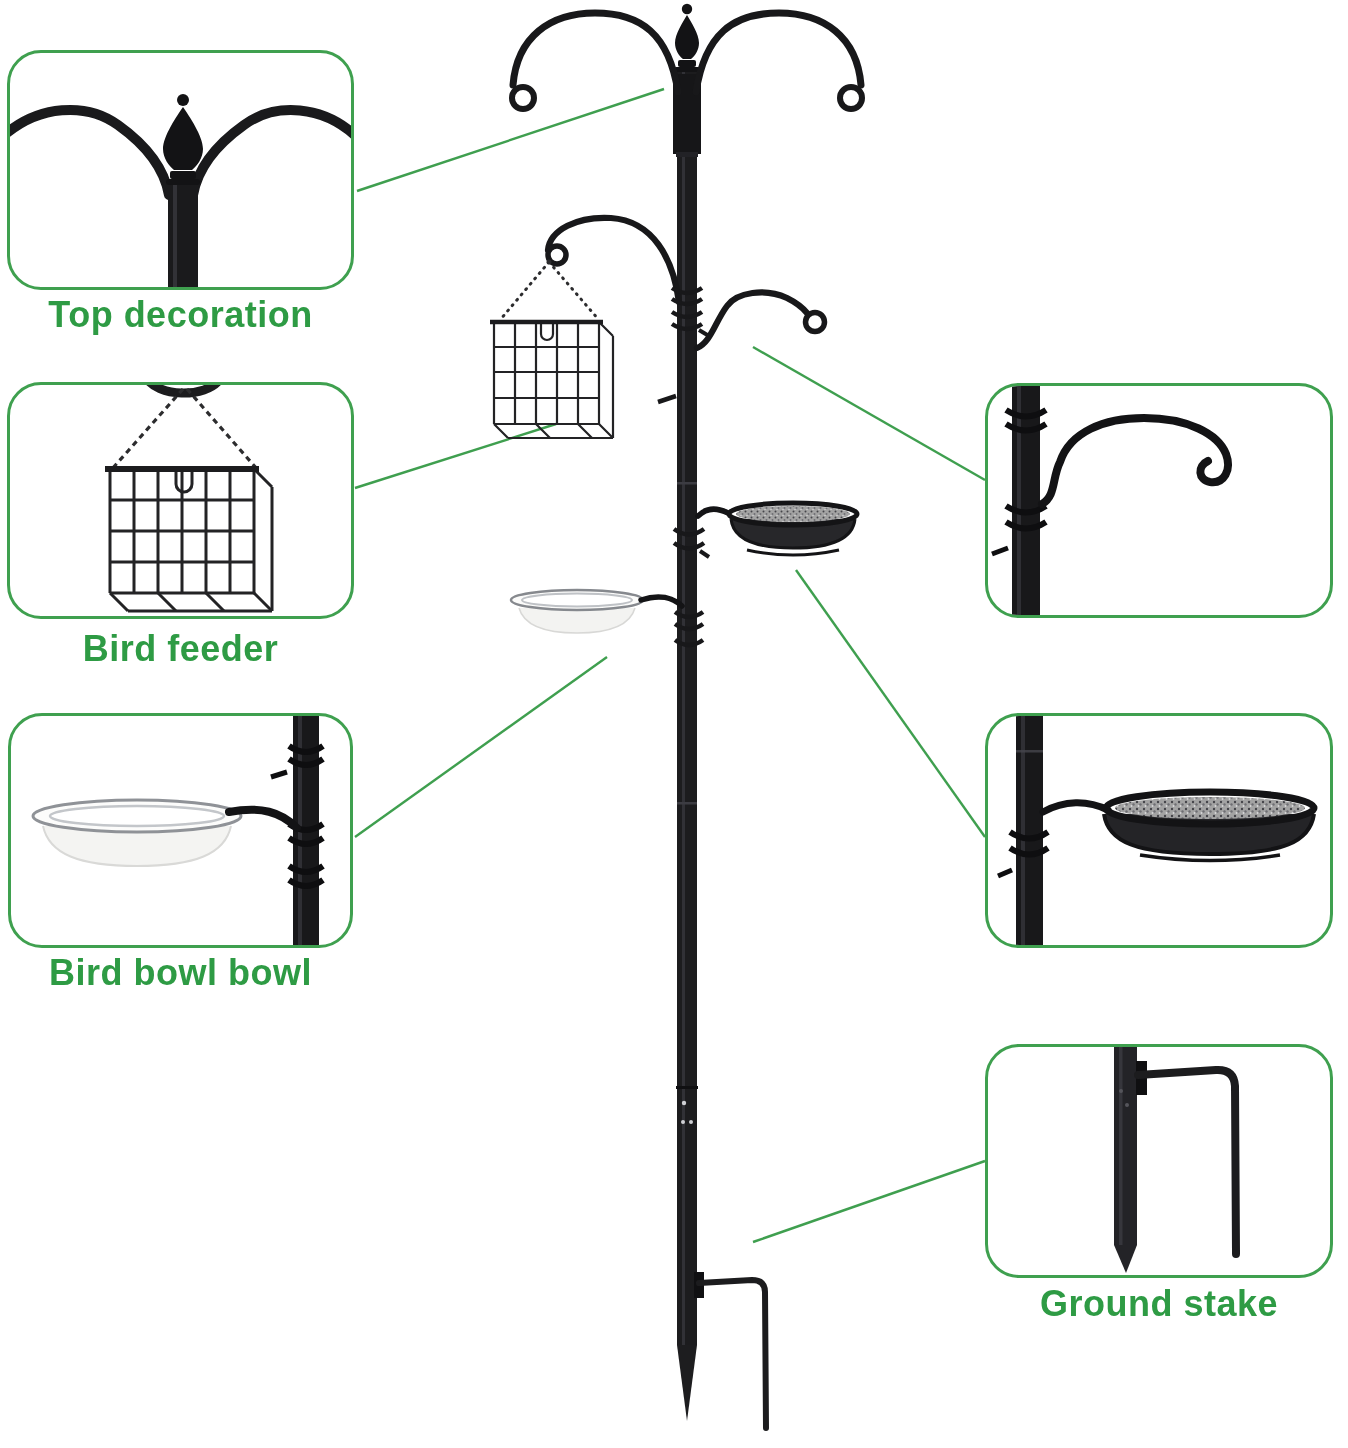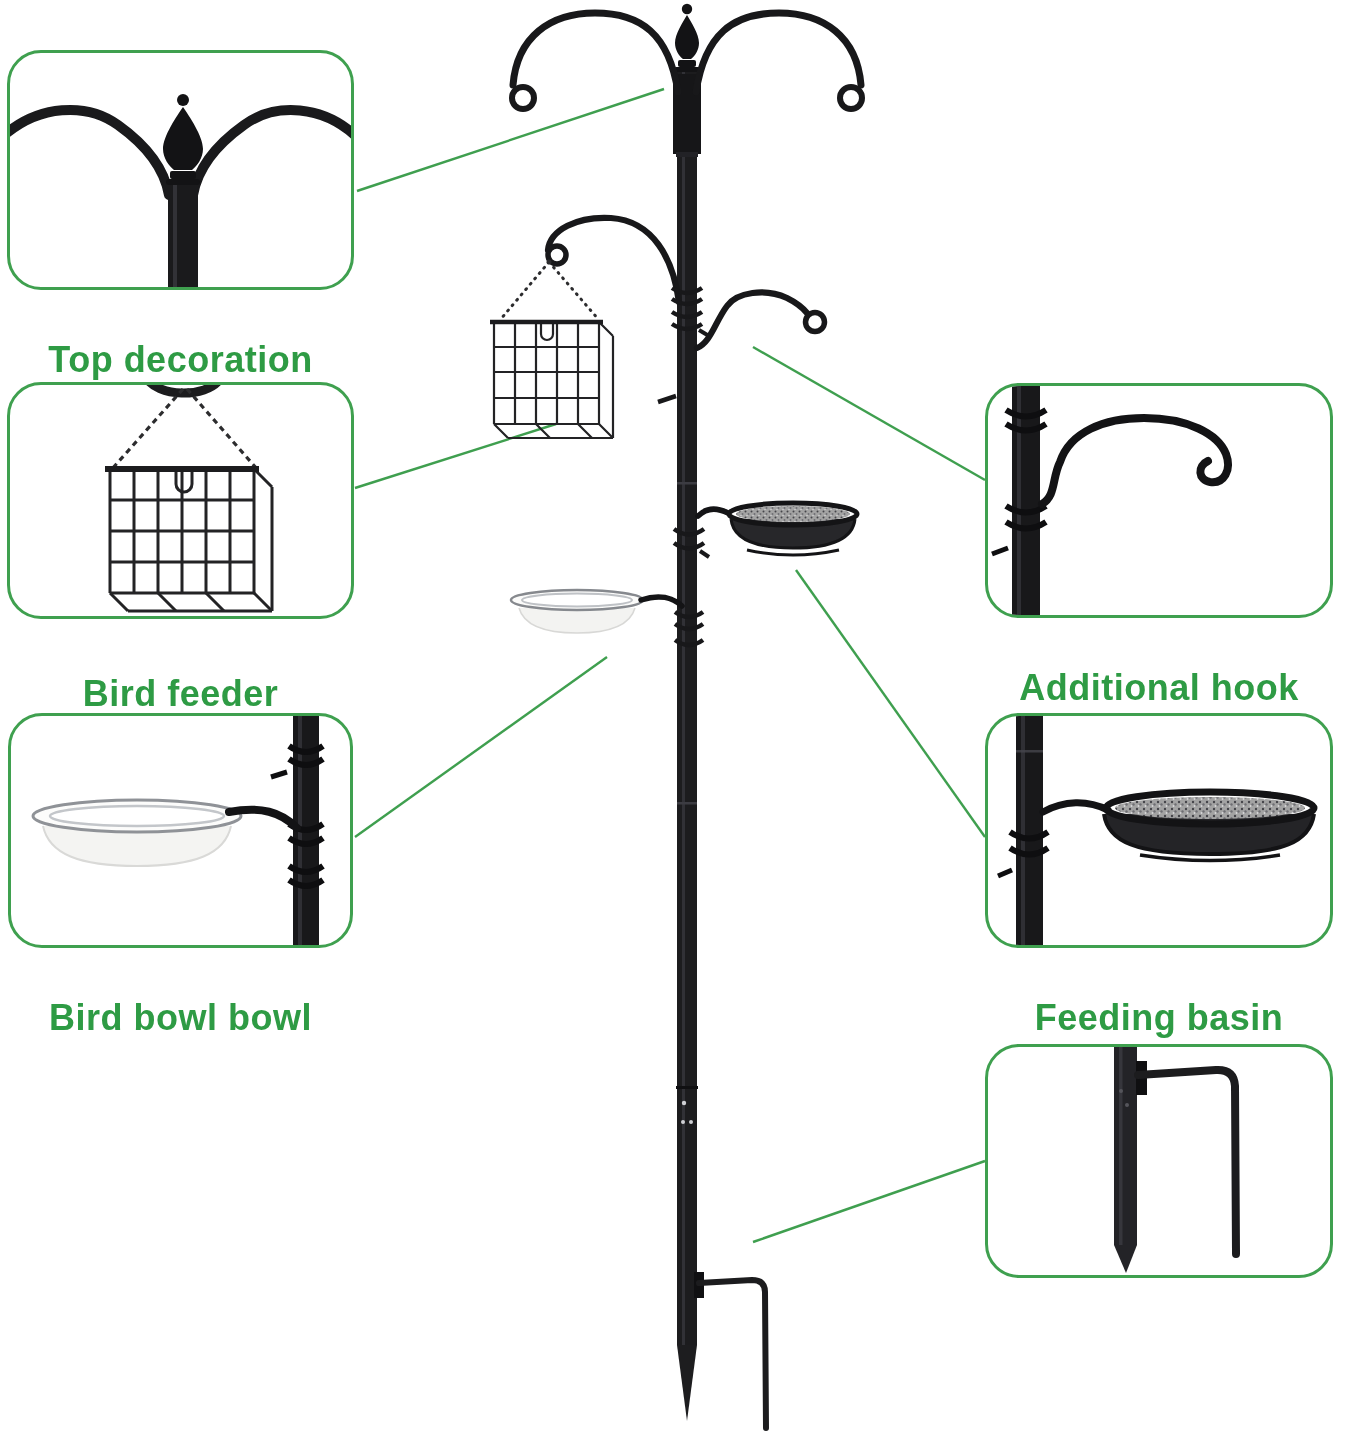--- a/index.html
+++ b/index.html
@@ -9,21 +9,21 @@
   }
   .main-svg{position:absolute;left:0;top:0;width:1348px;height:1448px;}
   .card{
     position:absolute;box-sizing:border-box;background:#ffffff;
     border:3px solid #3fa04f;border-radius:34px;overflow:hidden;z-index:2;
   }
   .card svg{position:absolute;left:0;top:0;width:100%;height:100%;}
   .card-label{
     position:absolute;z-index:2;text-align:center;
     font-size:36px;font-weight:700;color:#2e9b44;line-height:1.0;
-    letter-spacing:0.5px;white-space:nowrap;margin-top:45px;
+    letter-spacing:0.5px;white-space:nowrap;
   }
 </style>
 </head>
 <body>
 
 <div class="canvas">
 
   <svg class="main-svg" viewBox="0 0 1348 1448">
     <defs>
       <pattern id="meshMain" width="6" height="6" patternUnits="userSpaceOnUse">
@@ -181,21 +181,20 @@
       <rect x="24" y="0" width="28" height="229" fill="#18181a"></rect>
       <rect x="29" y="0" width="4" height="229" fill="#45454d" opacity="0.5"></rect>
       <g fill="none" stroke="#0e0e10" stroke-width="6">
         <path d="M 18 24 q 20 13 40 0 M 18 38 q 20 13 40 0"></path>
         <path d="M 18 120 q 20 13 40 0 M 18 136 q 20 13 40 0"></path>
       </g>
       <line x1="20" y1="162" x2="4" y2="168" stroke="#0e0e10" stroke-width="5"></line>
       <path d="M 54 118 C 68 110 64 92 72 76 C 82 46 116 32 156 32 C 200 32 230 48 238 68 C 244 84 236 98 222 96 C 210 94 209 80 220 75" fill="none" stroke="#131315" stroke-width="8" stroke-linecap="round"></path>
     </svg>
   </div>
-  <div class="card-label" style="left:985px;top:625px;width:348px">Additional hook</div>
 
   <div class="card" style="left:985px;top:713px;width:348px;height:235px">
     <svg viewBox="0 0 342 229" preserveAspectRatio="none">
       <defs>
         <pattern id="meshC5" width="7" height="7" patternUnits="userSpaceOnUse">
           <rect width="7" height="7" fill="#a3a3a3"></rect>
           <circle cx="2" cy="2" r="1.2" fill="#45454a"></circle>
           <circle cx="5.5" cy="4.5" r="1.2" fill="#6e6e73"></circle>
           <circle cx="3.5" cy="6" r="0.9" fill="#d8d8da"></circle>
         </pattern>
@@ -207,27 +206,27 @@
         <path d="M 22 116 q 19 13 38 0 M 22 132 q 19 13 38 0"></path>
       </g>
       <line x1="24" y1="154" x2="10" y2="160" stroke="#0e0e10" stroke-width="5"></line>
       <path d="M 116 98 C 120 126 148 138 222 138 C 296 138 322 126 326 98" fill="#242427" stroke="#131315" stroke-width="4"></path>
       <ellipse cx="222" cy="92" rx="95" ry="11" fill="url(#meshC5)"></ellipse>
       <ellipse cx="222" cy="92" rx="104" ry="16" fill="none" stroke="#131315" stroke-width="7"></ellipse>
       <path d="M 152 139 Q 222 150 292 139" fill="none" stroke="#131315" stroke-width="3.5"></path>
       <path d="M 55 96 C 76 84 100 84 120 94" fill="none" stroke="#131315" stroke-width="7" stroke-linecap="round"></path>
     </svg>
   </div>
-  <div class="card-label" style="left:985px;top:955px;width:348px">Feeding basin</div>
 
   <div class="card" style="left:985px;top:1044px;width:348px;height:234px">
     <svg viewBox="0 0 342 228" preserveAspectRatio="none">
       <rect x="126" y="0" width="23" height="198" fill="#232327"></rect>
       <rect x="131" y="0" width="3.5" height="198" fill="#4a4a52" opacity="0.5"></rect>
       <polygon points="126,198 149,198 138,226" fill="#232327"></polygon>
       <circle cx="133" cy="44" r="2" fill="#55555b"></circle>
       <circle cx="139" cy="58" r="2" fill="#55555b"></circle>
       <rect x="148" y="14" width="11" height="34" fill="#0f0f11"></rect>
       <path d="M 150 28 L 228 23 Q 246 22 247 39 L 248 207" fill="none" stroke="#1c1c1e" stroke-width="8" stroke-linecap="round"></path>
     </svg>
   </div>
+  <div class="card-label" style="left:985px;top:1286px;width:348px">Ground stake</div>
 
 </div>
 
 </body></html>

